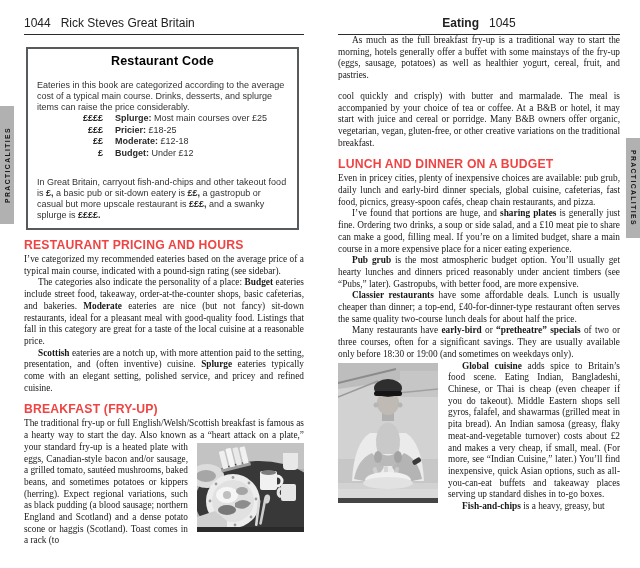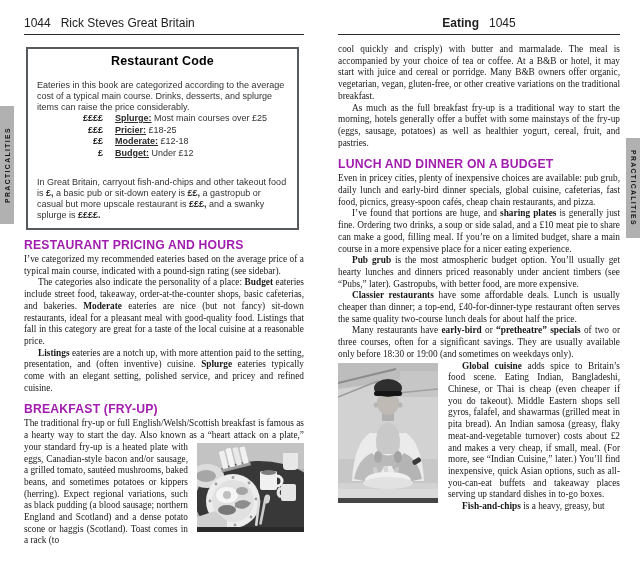--- a/index.html
+++ b/index.html
@@ -19,30 +19,30 @@
   .running-head{display:flex;gap:10px;align-items:baseline;font-family:"Liberation Sans",sans-serif;
                 font-size:12px;color:#222;padding-bottom:4px;border-bottom:1px solid #2b2b2b;}
   .col-right .running-head{justify-content:center;}
   .head-strong{font-weight:bold;}
   
   .bp{font-size:9.3px;line-height:11.7px;text-align:justify;margin:0;}
   .bp.ind{text-indent:14px;}
   .bp.first{margin-top:9px;}
   .b{font-weight:bold;}
   .sec-head{font-family:"Liberation Sans",sans-serif;font-weight:bold;font-size:12.2px;
-            letter-spacing:0.2px;color:#a21caf;margin:8px 0 2px;}
+            letter-spacing:0.2px;color:#ef4444;margin:8px 0 2px;}
   
   .code-box{border:2px solid #565a5c;margin:12px 5px 0 2px;padding:6px 9px 7px;
             font-family:"Liberation Sans",sans-serif;font-size:9px;line-height:11px;color:#333;}
   .code-title{text-align:center;font-weight:bold;font-size:12.5px;color:#000000;margin:1px 0 13px;letter-spacing:0.2px;}
   .code-p{margin:0;}
   .code-p.outro{margin-top:18px;}
   .tier{display:flex;line-height:11.5px;}
   .tier-symbol{width:66px;min-width:66px;text-align:right;font-weight:bold;padding-right:12px;color:#2a2a2a;}
-  .tier-label{font-weight:bold;color:#2a2a2a;text-decoration:underline;}
+  .tier-label{font-weight:bold;color:#2a2a2a;}
   
   .photo-right{float:right;width:107px;height:89px;margin:1px 0 3px 9px;}
   .photo-left{float:left;width:100px;height:140px;margin:2px 10px 1px 0;}
   .photo-right svg,.photo-left svg{display:block;width:100%;height:100%;}
 </style>
 </head>
 <body>
 
 <div class="page">
 
@@ -77,21 +77,21 @@
       <div class="tier">
         <span class="tier-symbol">£</span>
         <span><span class="tier-label">Budget:</span><span> Under £12</span></span>
       </div>
       <p class="code-p outro"><span>In Great Britain, carryout fish-and-chips and other takeout food is </span><span class="b">£,</span><span> a basic pub or sit-down eatery is </span><span class="b">££,</span><span> a gastropub or casual but more upscale restaurant is </span><span class="b">£££,</span><span> and a swanky splurge is </span><span class="b">££££.</span></p>
     </div>
 
     <h2 class="sec-head">RESTAURANT PRICING AND HOURS</h2>
     <p class="bp">I’ve categorized my recommended eateries based on the average price of a typical main course, indicated with a pound-sign rating (see sidebar).</p>
     <p class="bp ind"><span>The categories also indicate the personality of a place: </span><span class="b">Budget</span><span> eateries include street food, takeaway, order-at-the-counter shops, basic cafeterias, and bakeries. </span><span class="b">Moderate</span><span> eateries are nice (but not fancy) sit-down restaurants, ideal for a pleasant meal with good-quality food. Listings that fall in this category are great for a taste of the local cuisine at a reasonable price.</span></p>
-    <p class="bp ind"><span class="b">Listings</span><span> eateries are a notch up, with more attention paid to the setting, presentation, and (often inventive) cuisine. </span><span class="b">Splurge</span><span> eateries typically come with an elegant setting, polished service, and pricey and refined cuisine.</span></p>
+    <p class="bp ind"><span class="b">Scottish</span><span> eateries are a notch up, with more attention paid to the setting, presentation, and (often inventive) cuisine. </span><span class="b">Splurge</span><span> eateries typically come with an elegant setting, polished service, and pricey and refined cuisine.</span></p>
 
     <h2 class="sec-head">BREAKFAST (FRY-UP)</h2>
     <p class="bp">
       <span>The traditional fry-up or full English/Welsh/Scottish breakfast is famous as a hearty way to start the day. Also known as a “heart </span><span class="photo-right">
           <svg viewBox="0 0 107 89">
         <rect width="107" height="89" fill="#b4b4b4"></rect>
         <rect width="107" height="26" fill="#c3c3c3"></rect>
         <ellipse cx="62" cy="58" rx="64" ry="40" fill="#383838"></ellipse>
         <ellipse cx="10" cy="33" rx="17" ry="12" fill="#dcdcdc"></ellipse>
         <ellipse cx="9" cy="33" rx="10" ry="6" fill="#a6a6a6"></ellipse>
@@ -132,22 +132,22 @@
         </span><span>attack on a plate,” your standard fry-up is a heated plate with eggs, Canadian-style bacon and/or sausage, a grilled tomato, sautéed mushrooms, baked beans, and sometimes potatoes or kippers (herring). Expect regional variations, such as black pudding (a blood sausage; northern England and Scotland) and a dense potato scone or haggis (Scotland). Toast comes in a rack (to</span>
     </p>
   </div>
 
   <div class="col col-right">
     <div class="running-head">
       <span class="head-strong">Eating</span>
       <span>1045</span>
     </div>
 
+    <p class="bp ind">As much as the full breakfast fry-up is a traditional way to start the morning, hotels generally offer a buffet with some mainstays of the fry-up (eggs, sausage, potatoes) as well as healthier yogurt, cereal, fruit, and pastries.</p>
     <p class="bp first">cool quickly and crisply) with butter and marmalade. The meal is accompanied by your choice of tea or coffee. At a B&amp;B or hotel, it may start with juice and cereal or porridge. Many B&amp;B owners offer organic, vegetarian, vegan, gluten-free, or other creative variations on the traditional breakfast.</p>
-    <p class="bp ind">As much as the full breakfast fry-up is a traditional way to start the morning, hotels generally offer a buffet with some mainstays of the fry-up (eggs, sausage, potatoes) as well as healthier yogurt, cereal, fruit, and pastries.</p>
 
     <h2 class="sec-head">LUNCH AND DINNER ON A BUDGET</h2>
     <p class="bp">Even in pricey cities, plenty of inexpensive choices are available: pub grub, daily lunch and early-bird dinner specials, global cuisine, cafeterias, fast food, picnics, greasy-spoon cafés, cheap chain restaurants, and pizza.</p>
     <p class="bp ind"><span>I’ve found that portions are huge, and </span><span class="b">sharing plates</span><span> is generally just fine. Ordering two drinks, a soup or side salad, and a £10 meat pie to share can make a good, filling meal. If you’re on a limited budget, share a main course in a more expensive place for a nicer eating experience.</span></p>
     <p class="bp ind"><span class="b">Pub grub</span><span> is the most atmospheric budget option. You’ll usually get hearty lunches and dinners priced reasonably under ancient timbers (see “Pubs,” later). Gastropubs, with better food, are more expensive.</span></p>
     <p class="bp ind"><span class="b">Classier restaurants</span><span> have some affordable deals. Lunch is usually cheaper than dinner; a top-end, £40-for-dinner-type restaurant often serves the same quality two-course lunch deals for about half the price.</span></p>
     <p class="bp ind"><span>Many restaurants have </span><span class="b">early-bird</span><span> or </span><span class="b">“pretheatre” specials</span><span> of two or three courses, often for a significant savings. They are usually available only before 18:30 or 19:00 (and sometimes on weekdays only).</span></p>
 
     <p class="bp ind">
       <span class="photo-left">

